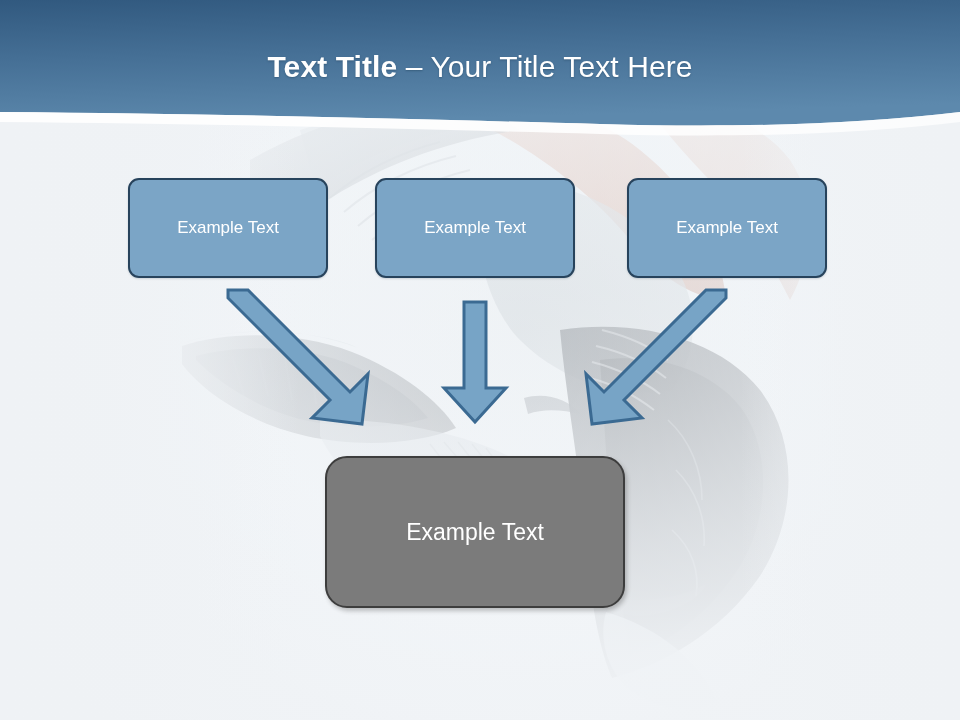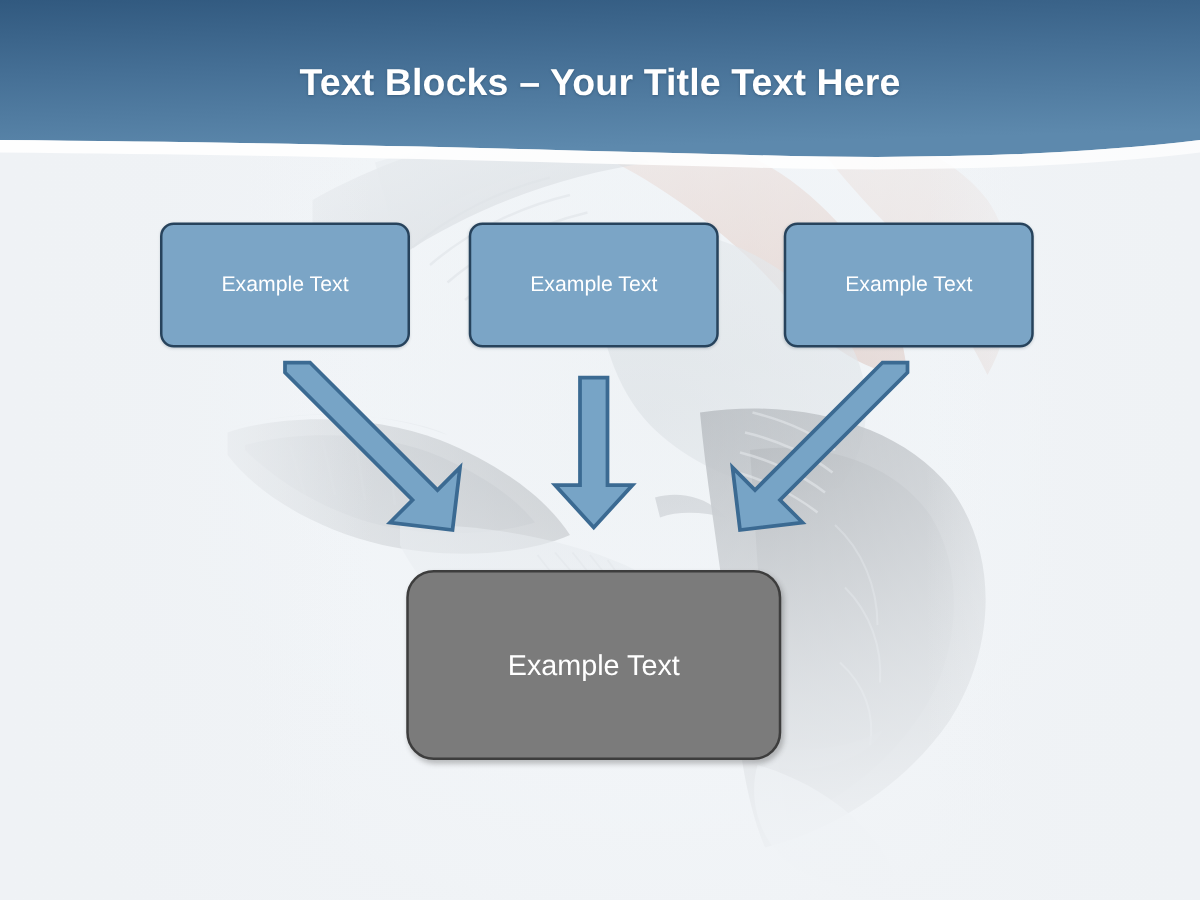--- a/index.html
+++ b/index.html
@@ -69,21 +69,21 @@
     top: 50px;
     width: 960px;
     text-align: center;
     color: #ffffff;
     font-size: 30px;
     letter-spacing: 0.1px;
     white-space: nowrap;
     text-shadow: 0 1px 2px rgba(20,45,70,0.35);
   }
   #title .strong { font-weight: bold; }
-  #title .light  { font-weight: bold; }
+  #title .light  { font-weight: normal; }
 
   
   .top-box {
     position: absolute;
     width: 200px;
     height: 100px;
     background: #7ba5c6;
     border: 2px solid #27435c;
     border-radius: 11px;
     box-sizing: border-box;
@@ -263,21 +263,21 @@
       <path d="M0 0 L960 0 L960 112
                C 860 124, 740 128, 600 124
                C 440 120, 250 114, 0 112 Z" fill="url(#hdrG)"></path>
 
       <path d="M0 112 C 250 114, 440 120, 600 124 C 740 128, 860 124, 960 112
                L960 122 C 860 134, 740 138, 600 134
                C 440 130, 250 124, 0 122 Z" fill="url(#whiteCurveG)"></path>
     </svg>
 
     <div id="title">
-      <span class="strong">Text Blocks </span><span class="light">– Your Title Text Here</span>
+      <span class="strong">Text Title </span><span class="light">– Your Title Text Here</span>
     </div>
   </div>
 
   <svg id="arrows" viewBox="0 0 960 720">
 
     <g>
       <path class="arrow-shape" d="M228 290 L248 290 L350 392 L368 374 L362 424 L312 418 L330 400 L228 298 Z"></path>
     </g>
 
     <g>

